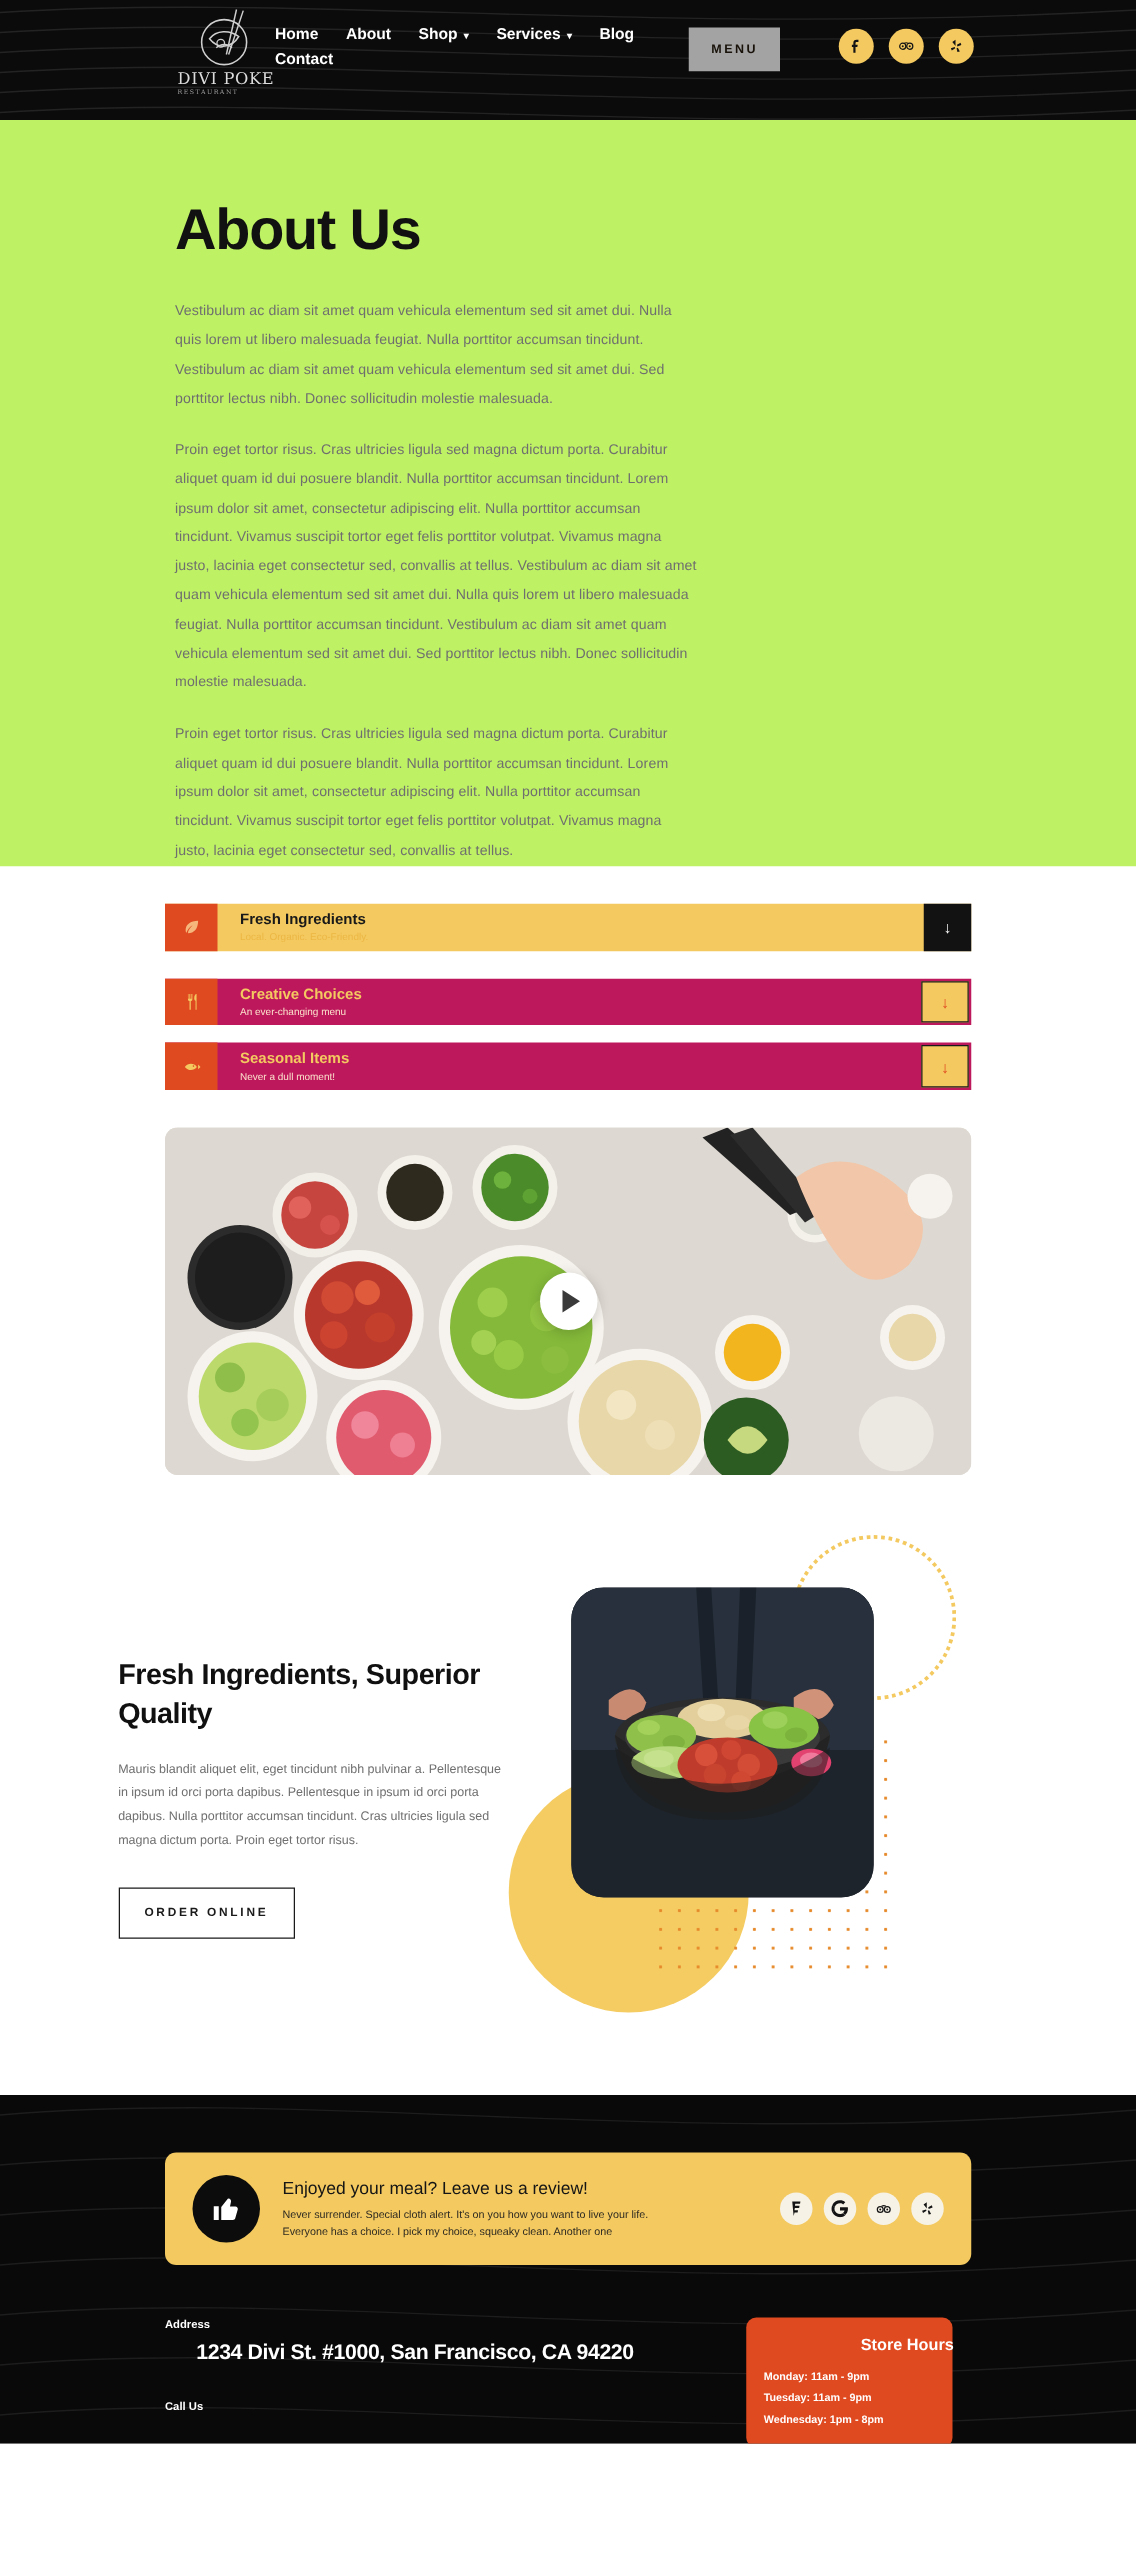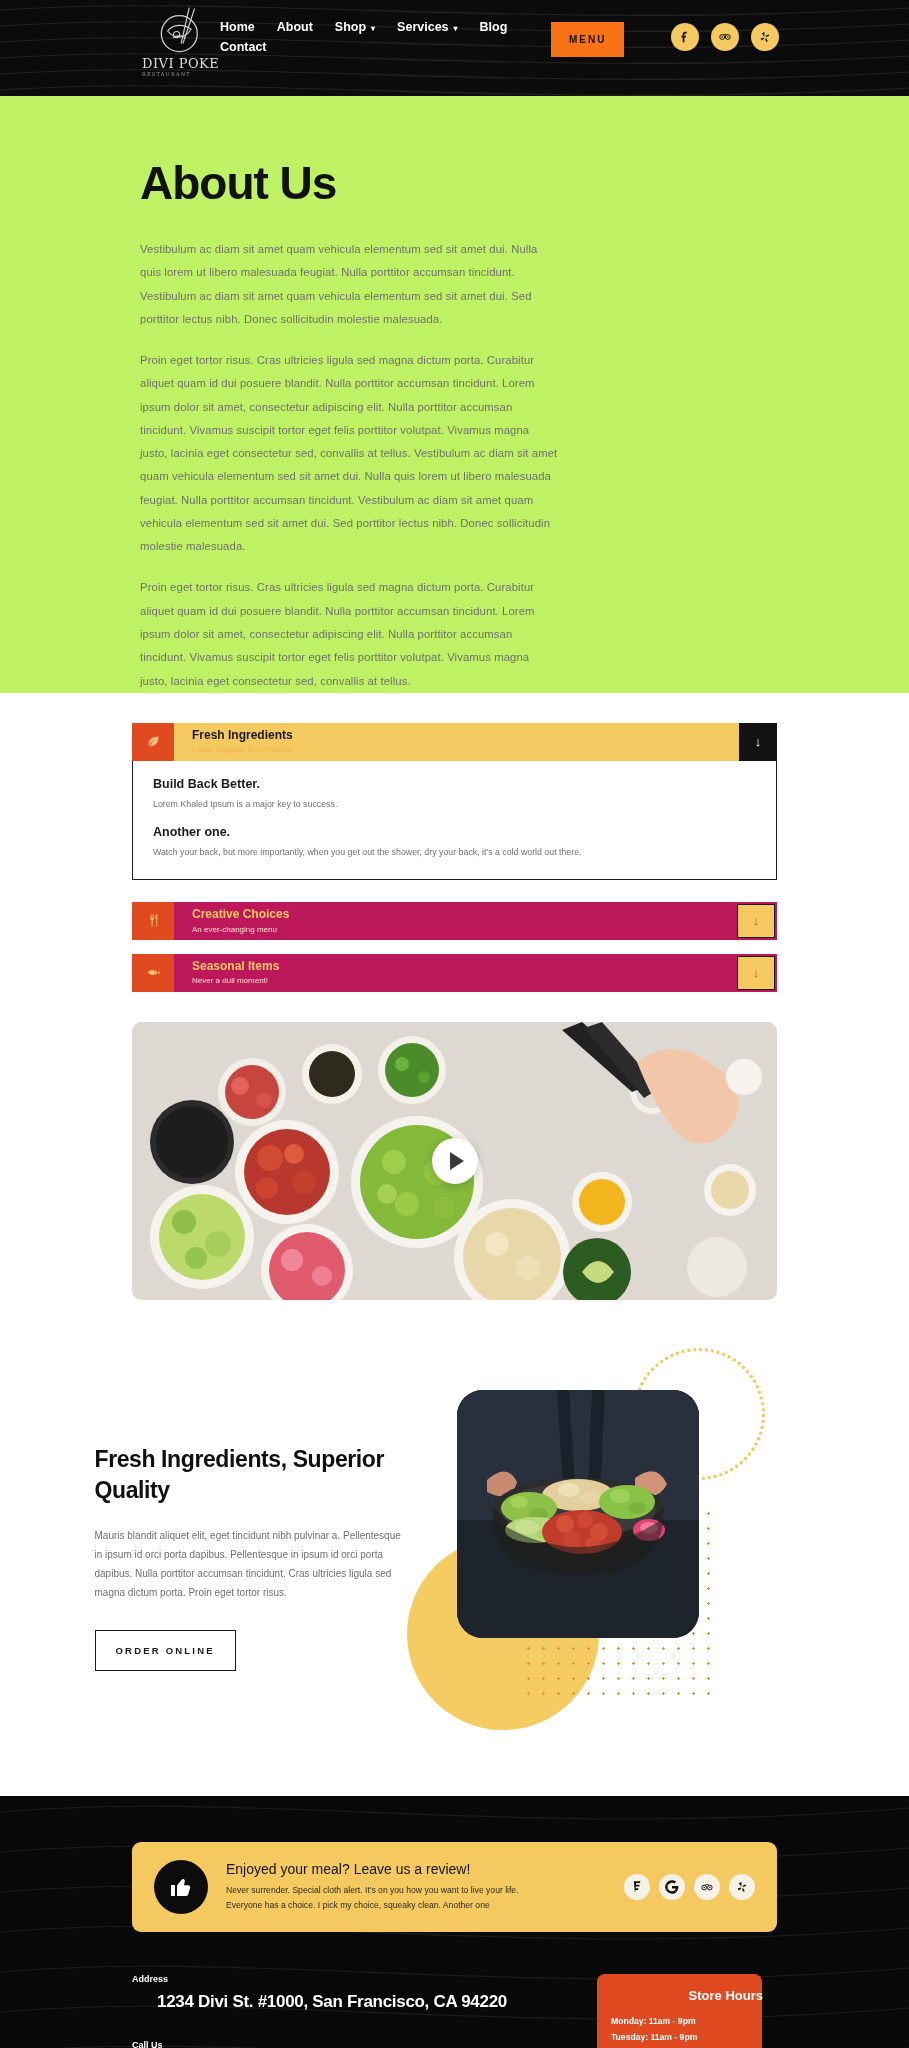--- a/index.html
+++ b/index.html
@@ -69,21 +69,21 @@
     white-space: nowrap;
     display: inline-flex;
     align-items: center;
     gap: 5px;
   }
   .nav a .caret { font-size: 8px; color:#fff; transform: translateY(1px); }
   .menu-btn {
     position: absolute;
     left: 551px;
     top: 22px;
-    background: #f97316;
+    background: #a3a3a3;
     color: #18120a;
     border: none;
     font-size: 10px;
     font-weight: bold;
     letter-spacing: 2px;
     padding: 12px 18px;
     cursor: pointer;
     font-family: "Liberation Sans", sans-serif;
   }
   .header-social {
@@ -481,26 +481,20 @@
       <div class="acc-icon">
         <svg viewBox="0 0 24 24">
             <path d="M20 4C10 4 4 9 4 16c0 2 1 4 1 4s2-7 8-10c-4 4-6 7-6 10 8 0 13-6 13-16z"></path>
           </svg>
       </div>
       <div class="acc-text">
         <div class="acc-title">Fresh Ingredients</div>
         <div class="acc-sub">Local. Organic. Eco-Friendly.</div>
       </div>
       <div class="acc-toggle">↓</div>
-    </div>
-    <div class="acc-body">
-      <h4>Build Back Better.</h4>
-      <p>Lorem Khaled Ipsum is a major key to success.</p>
-      <h4 class="second">Another one.</h4>
-      <p>Watch your back, but more importantly, when you get out the shower, dry your back, it's a cold world out there.</p>
     </div>
   </div>
 
   <div class="acc-item closed" style="margin-top:22px;">
     <div class="acc-head">
       <div class="acc-icon">
         <svg viewBox="0 0 24 24">
             <path d="M7 2v7a2 2 0 0 0 2 2v11h1.6V11a2 2 0 0 0 2-2V2h-1.2v6H10V2H8.8v6H7.6V2zM17.2 2c-1.4 1-2.2 3-2.2 5.2 0 1.8.7 3 1.7 3.4V22H18V2z"></path>
           </svg>
       </div>

